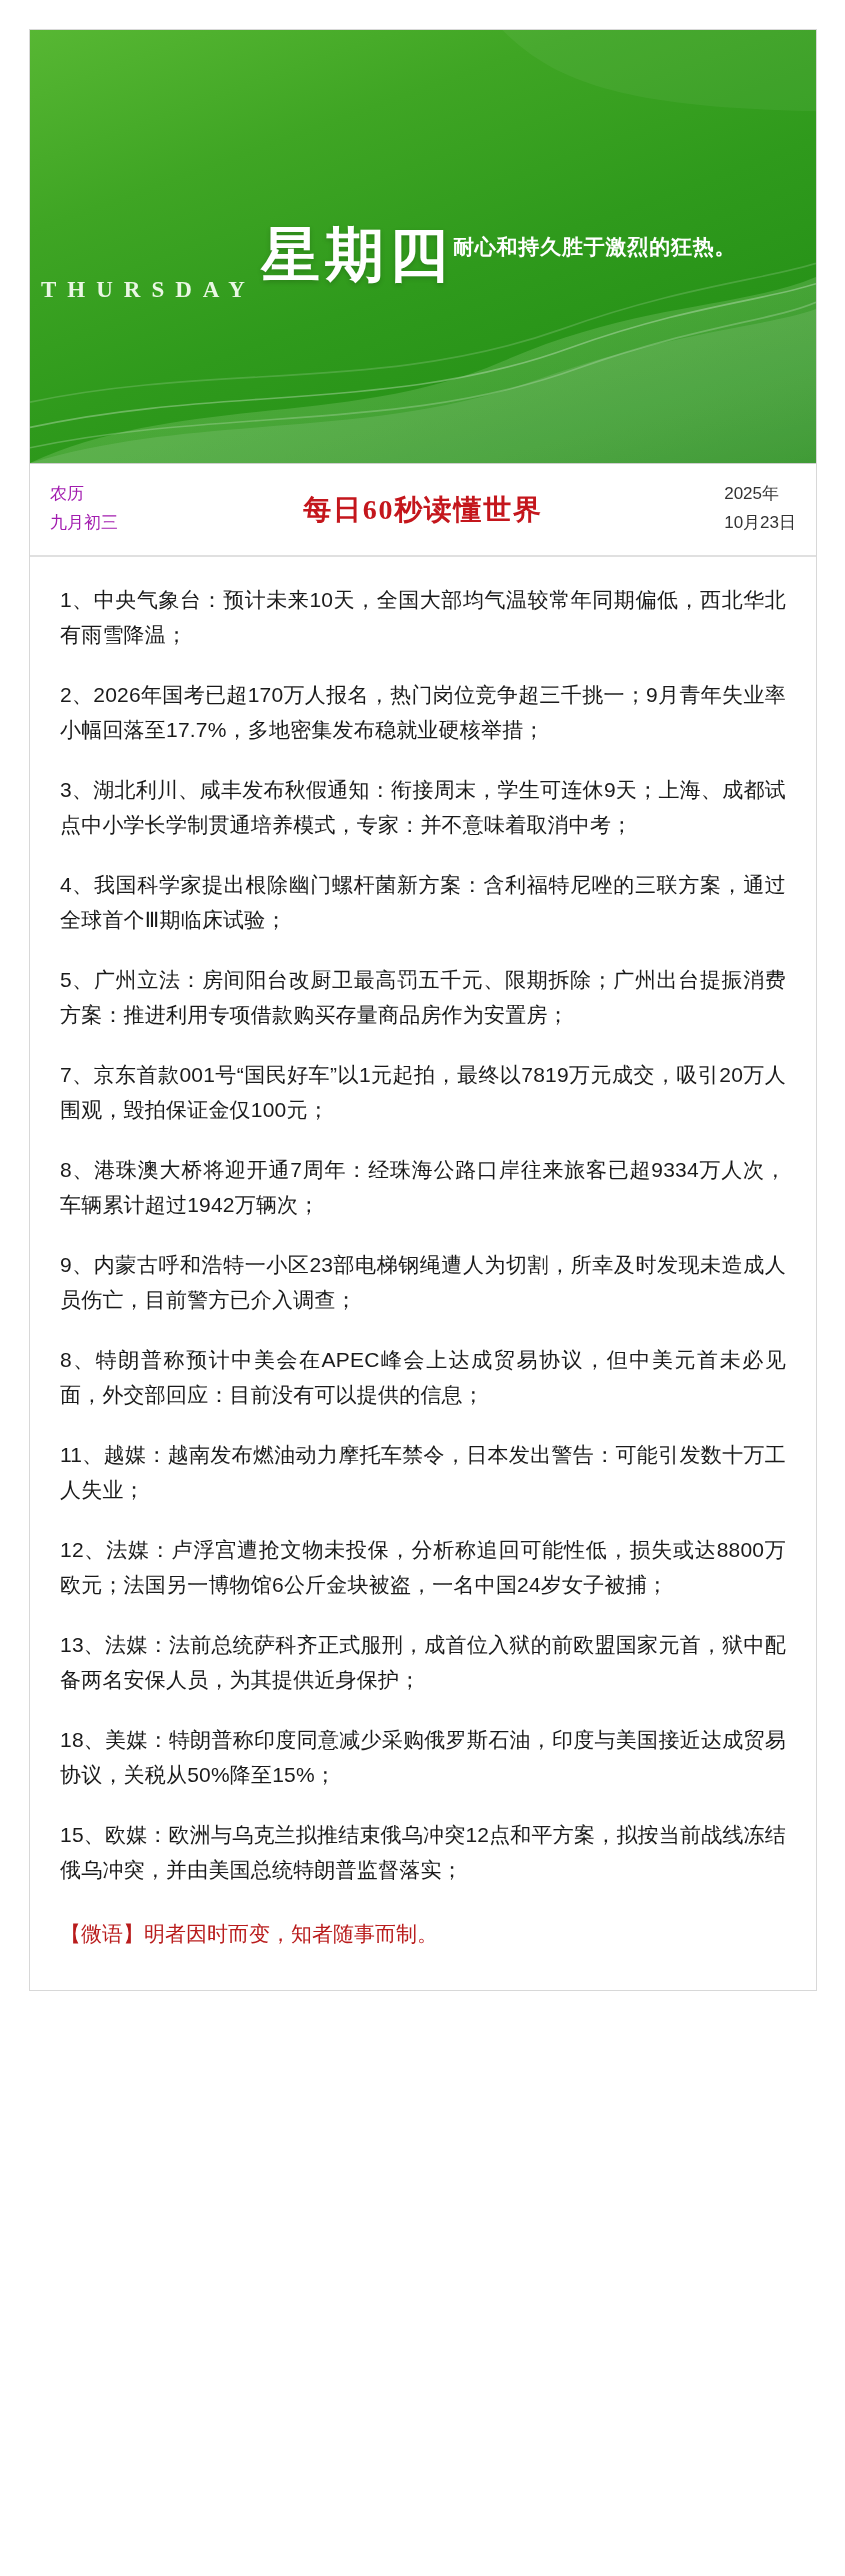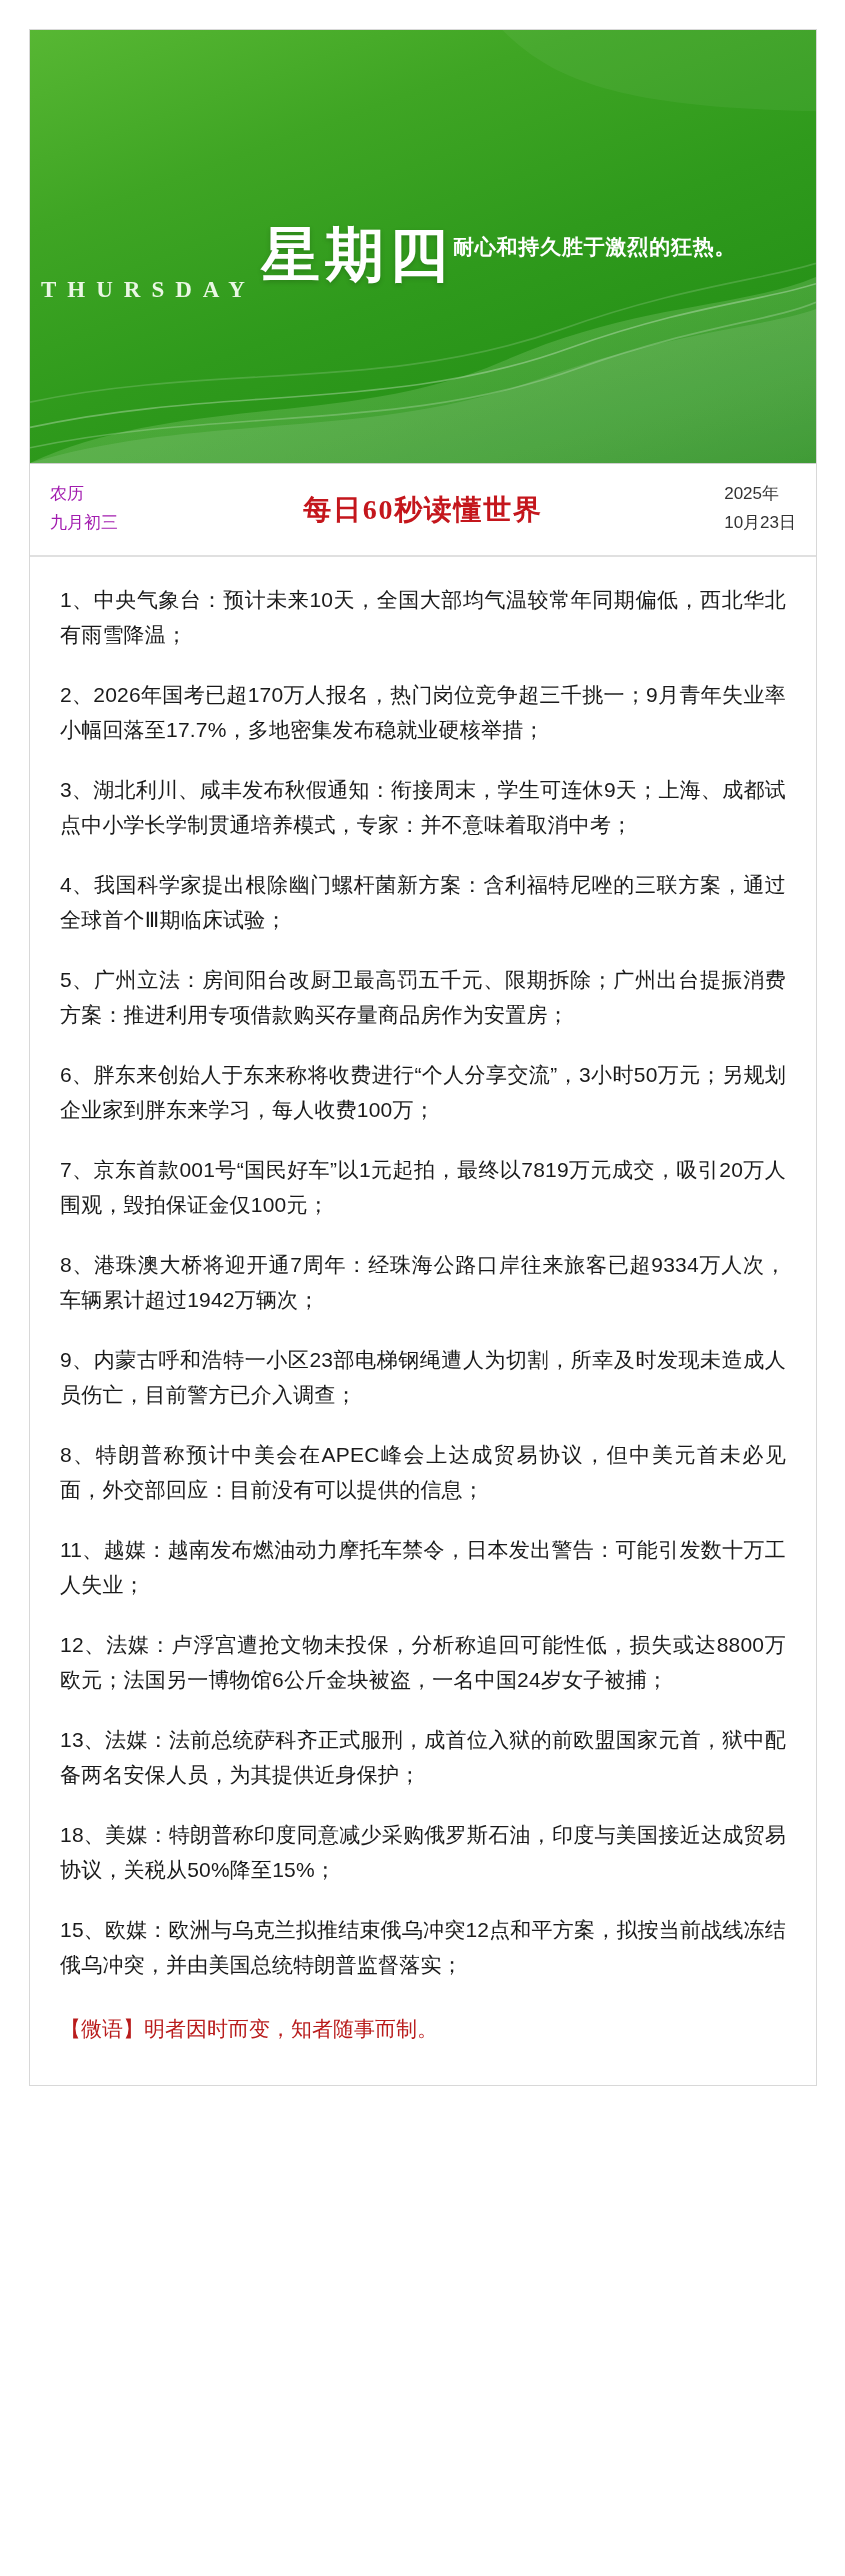--- a/index.html
+++ b/index.html
@@ -169,21 +169,20 @@
         <div>10月23日</div>
       </div>
     </div>
 
     <div class="content">
       <p class="news-item">1、中央气象台：预计未来10天，全国大部均气温较常年同期偏低，西北华北有雨雪降温；</p>
       <p class="news-item">2、2026年国考已超170万人报名，热门岗位竞争超三千挑一；9月青年失业率小幅回落至17.7%，多地密集发布稳就业硬核举措；</p>
       <p class="news-item">3、湖北利川、咸丰发布秋假通知：衔接周末，学生可连休9天；上海、成都试点中小学长学制贯通培养模式，专家：并不意味着取消中考；</p>
       <p class="news-item">4、我国科学家提出根除幽门螺杆菌新方案：含利福特尼唑的三联方案，通过全球首个Ⅲ期临床试验；</p>
       <p class="news-item">5、广州立法：房间阳台改厨卫最高罚五千元、限期拆除；广州出台提振消费方案：推进利用专项借款购买存量商品房作为安置房；</p>
-      <p class="news-item">6、胖东来创始人于东来称将收费进行“个人分享交流”，3小时50万元；另规划企业家到胖东来学习，每人收费100万；</p>
       <p class="news-item">7、京东首款001号“国民好车”以1元起拍，最终以7819万元成交，吸引20万人围观，毁拍保证金仅100元；</p>
       <p class="news-item">8、港珠澳大桥将迎开通7周年：经珠海公路口岸往来旅客已超9334万人次，车辆累计超过1942万辆次；</p>
       <p class="news-item">9、内蒙古呼和浩特一小区23部电梯钢绳遭人为切割，所幸及时发现未造成人员伤亡，目前警方已介入调查；</p>
       <p class="news-item">8、特朗普称预计中美会在APEC峰会上达成贸易协议，但中美元首未必见面，外交部回应：目前没有可以提供的信息；</p>
       <p class="news-item">11、越媒：越南发布燃油动力摩托车禁令，日本发出警告：可能引发数十万工人失业；</p>
       <p class="news-item">12、法媒：卢浮宫遭抢文物未投保，分析称追回可能性低，损失或达8800万欧元；法国另一博物馆6公斤金块被盗，一名中国24岁女子被捕；</p>
       <p class="news-item">13、法媒：法前总统萨科齐正式服刑，成首位入狱的前欧盟国家元首，狱中配备两名安保人员，为其提供近身保护；</p>
       <p class="news-item">18、美媒：特朗普称印度同意减少采购俄罗斯石油，印度与美国接近达成贸易协议，关税从50%降至15%；</p>
       <p class="news-item">15、欧媒：欧洲与乌克兰拟推结束俄乌冲突12点和平方案，拟按当前战线冻结俄乌冲突，并由美国总统特朗普监督落实；</p>
       <p class="footer-note">【微语】明者因时而变，知者随事而制。</p>

